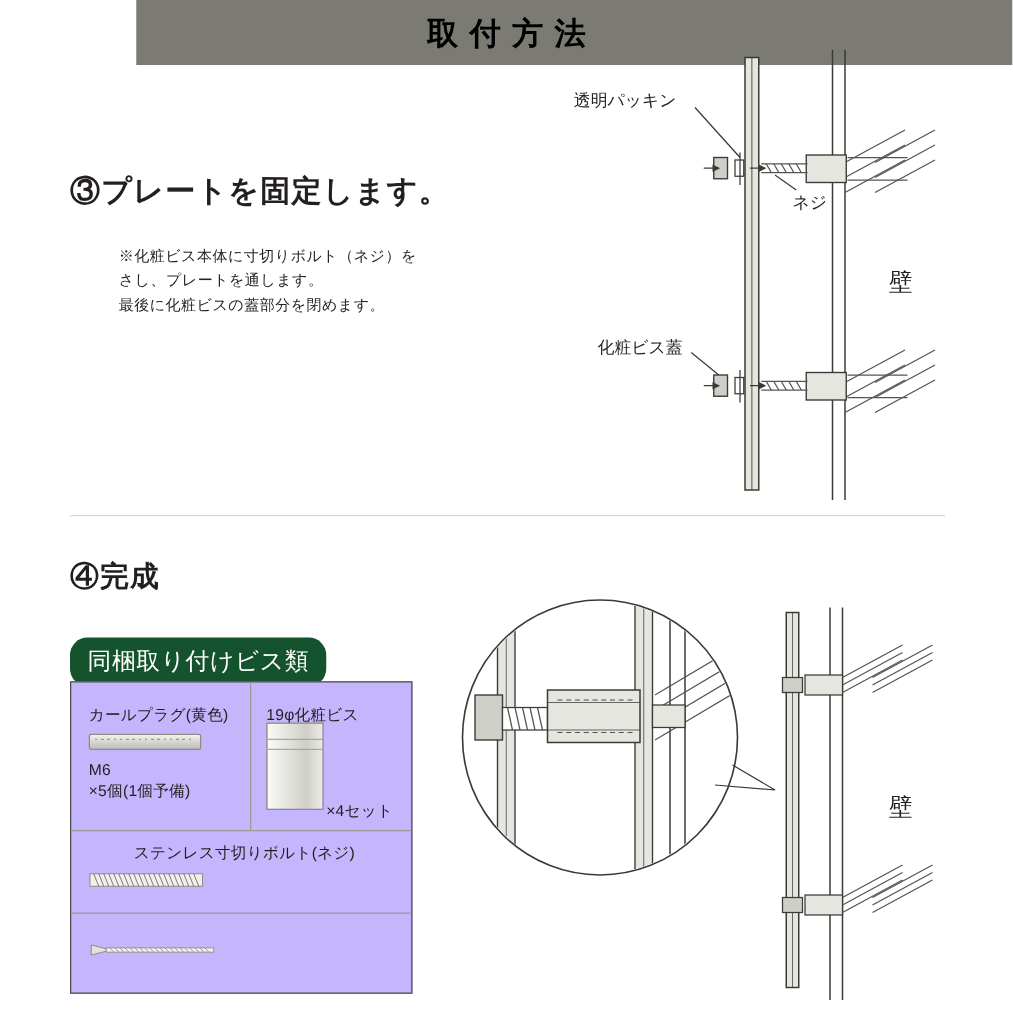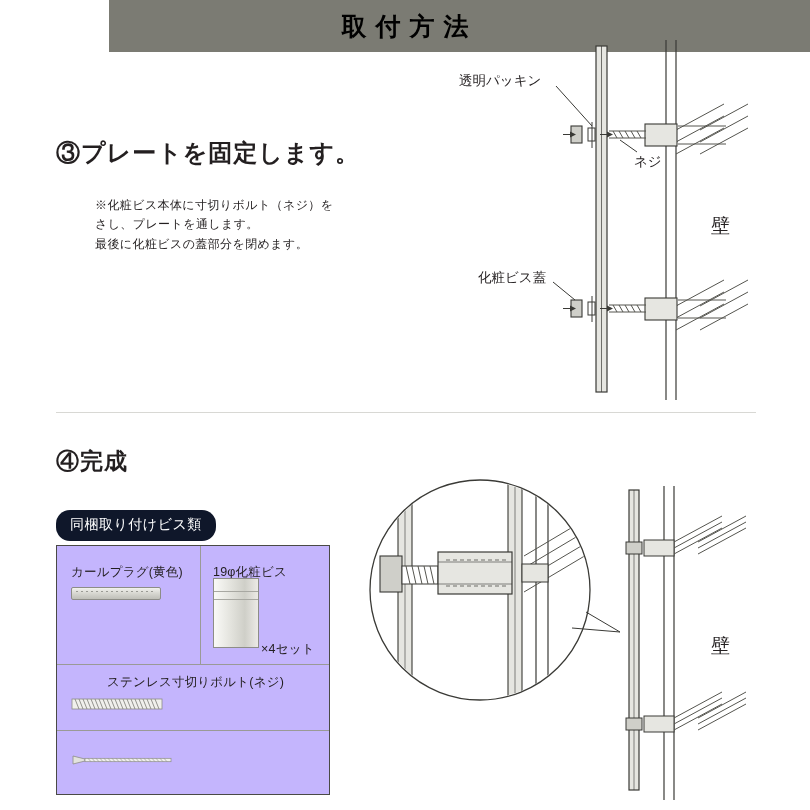--- a/index.html
+++ b/index.html
@@ -87,23 +87,23 @@
     font-weight: bold;
     letter-spacing: 1px;
     text-align: right;
   }
 
   
   .parts-tag {
     position: absolute;
     left: 56px;
     top: 510px;
-    background: #0f172a;
+    background: #14532d;
     color: #ffffff;
-    font-size: 14px;
+    font-size: 19px;
     padding: 6px 14px 7px 14px;
     border-radius: 14px;
     letter-spacing: 0.5px;
   }
 
   
   .parts-box {
     position: absolute;
     left: 56px;
     top: 545px;
@@ -313,20 +313,22 @@
 
 <div class="parts-box">
   <div class="parts-inner">
 
     <div class="pb-divider" style="left:0; top:118px; width:272px; height:1px;"></div>
     <div class="pb-divider" style="left:143px; top:0; width:1px; height:118px;"></div>
     <div class="pb-divider" style="left:0; top:184px; width:272px; height:1px;"></div>
 
     <div class="pb-label" style="left:14px; top:18px;">カールプラグ(黄色)</div>
     <div class="carl-plug"></div>
+    <div class="pb-label" style="left:14px; top:62px;">M6
+×5個(1個予備)</div>
 
     <div class="pb-label" style="left:156px; top:18px;">19φ化粧ビス</div>
     <div class="cover-screw">
       <div class="cs-line" style="top:12px;"></div>
       <div class="cs-line" style="top:20px;"></div>
     </div>
     <div class="pb-label" style="left:204px; top:95px;">×4セット</div>
 
     <div class="pb-label" style="left:14px; top:128px;margin-left:36px;">ステンレス寸切りボルト(ネジ)</div>
     <svg class="bolt" viewBox="0 0 92 16">

